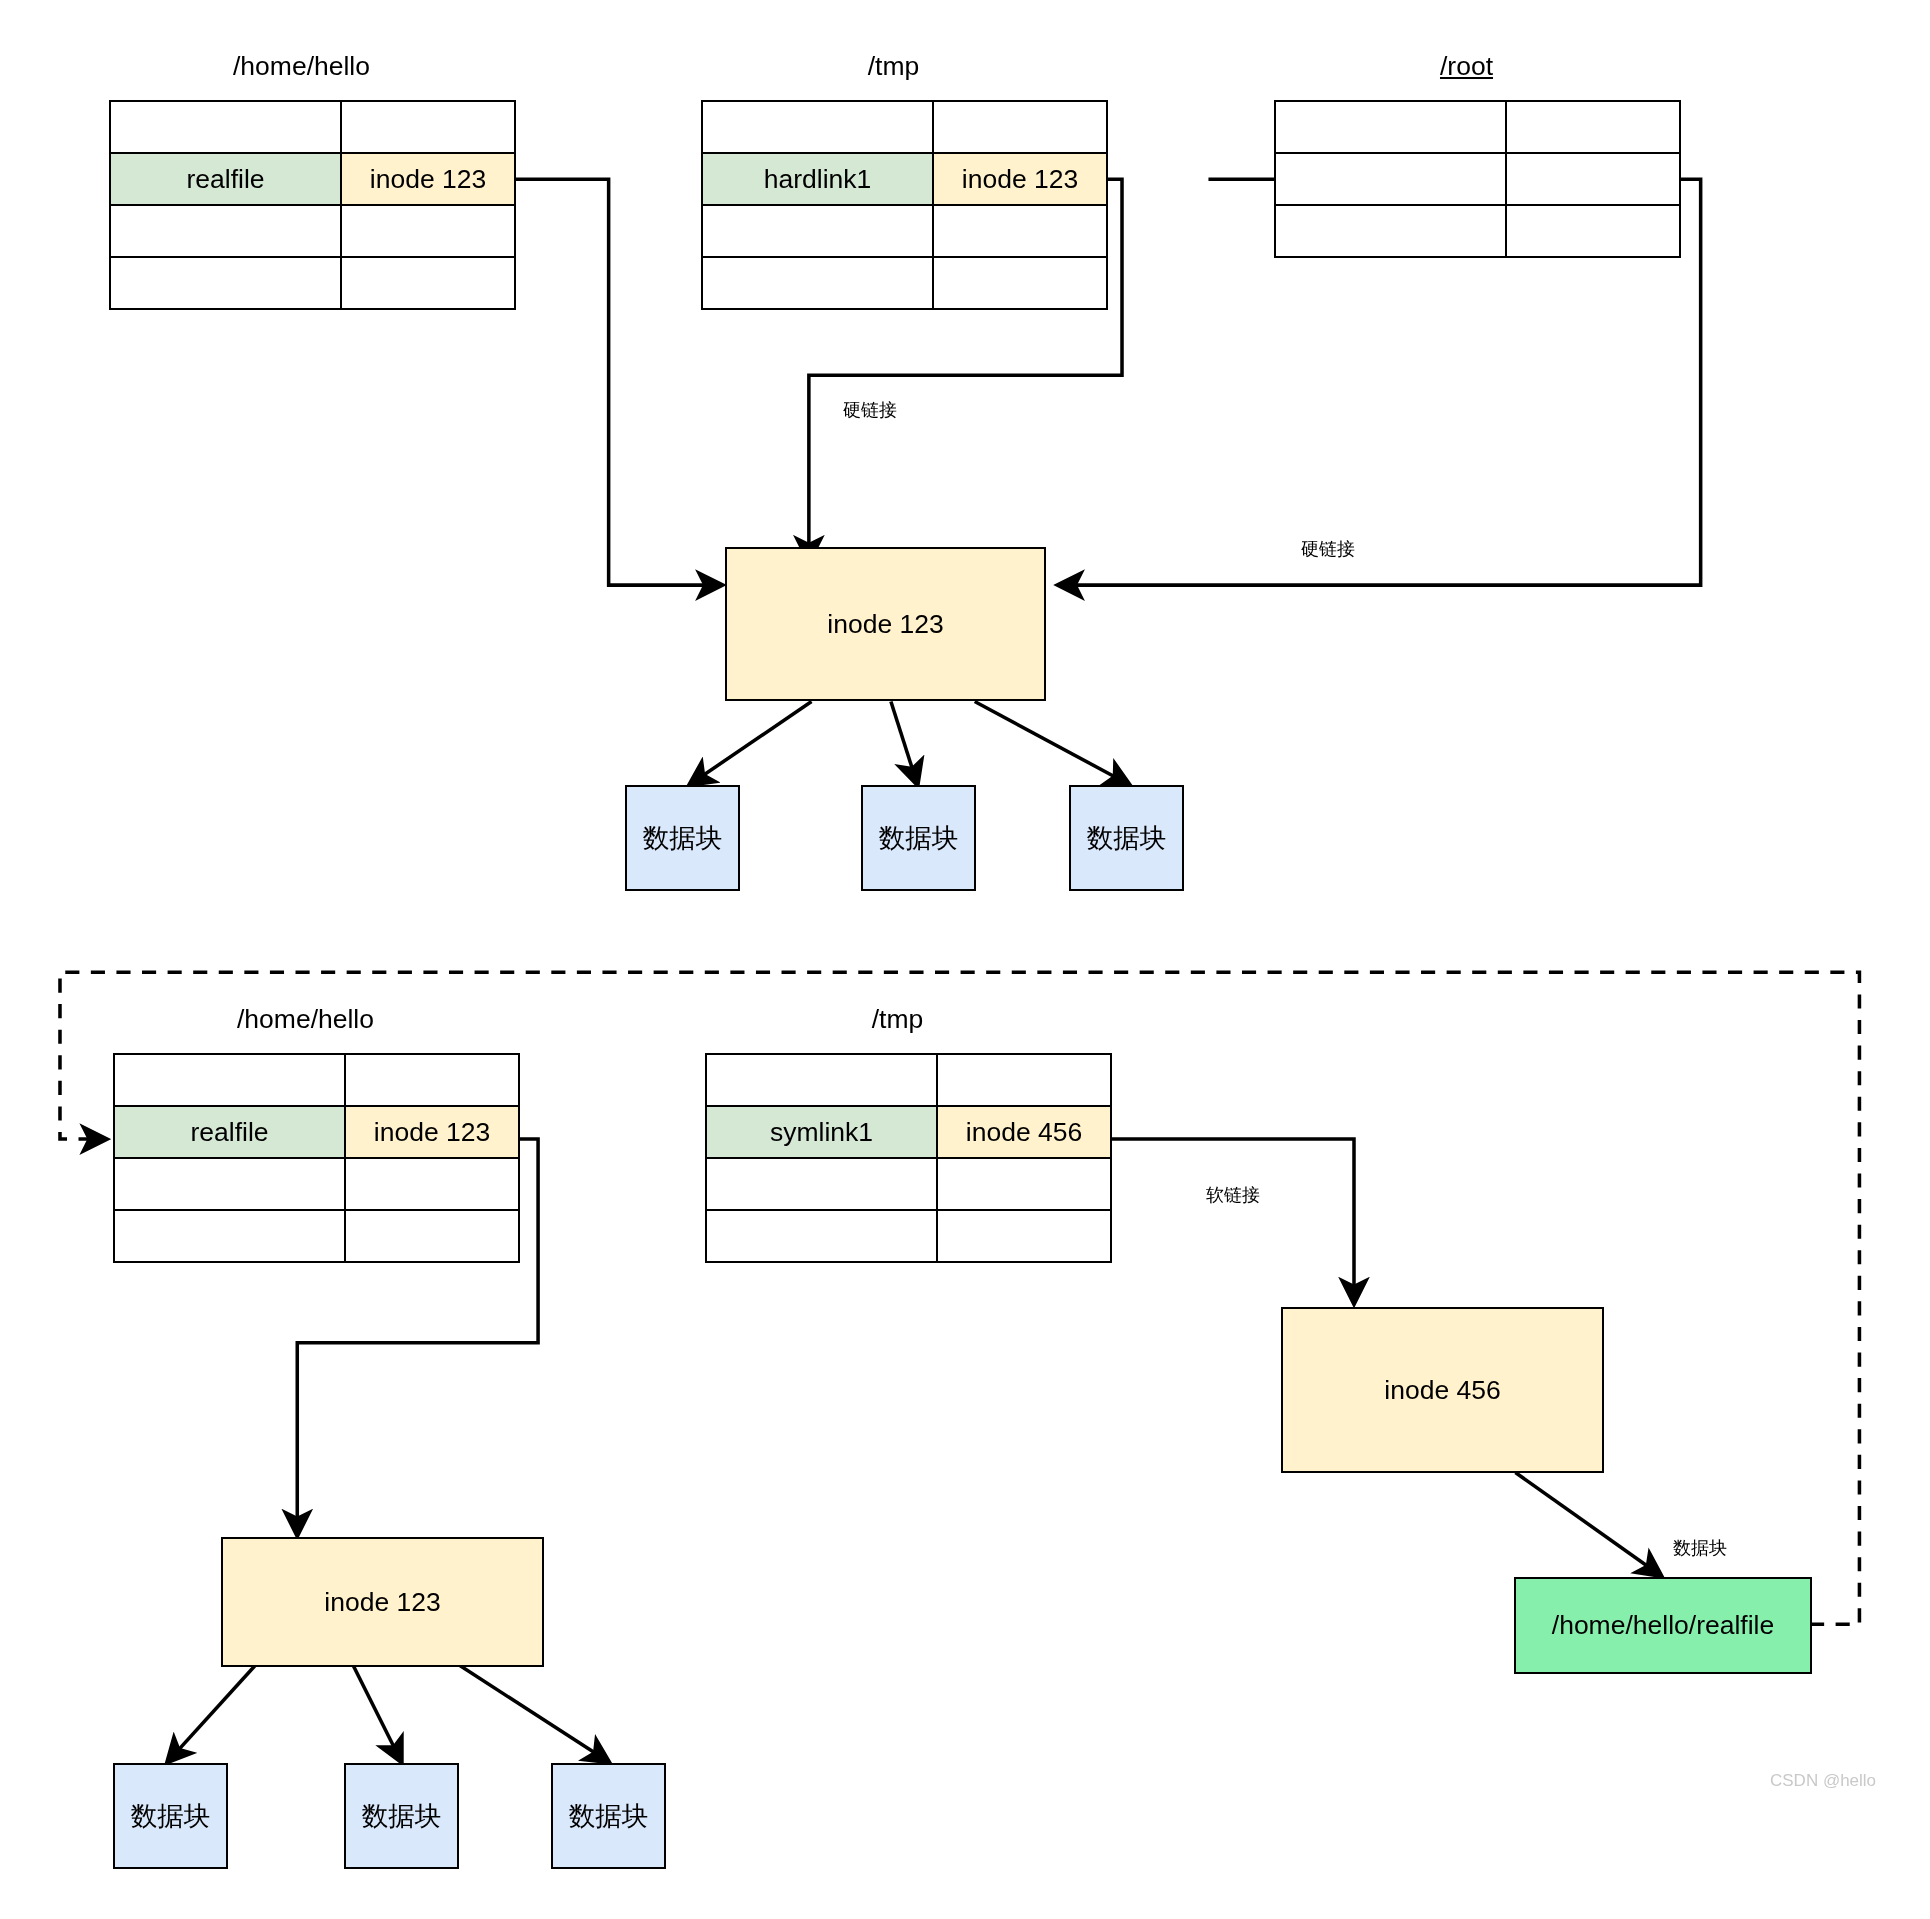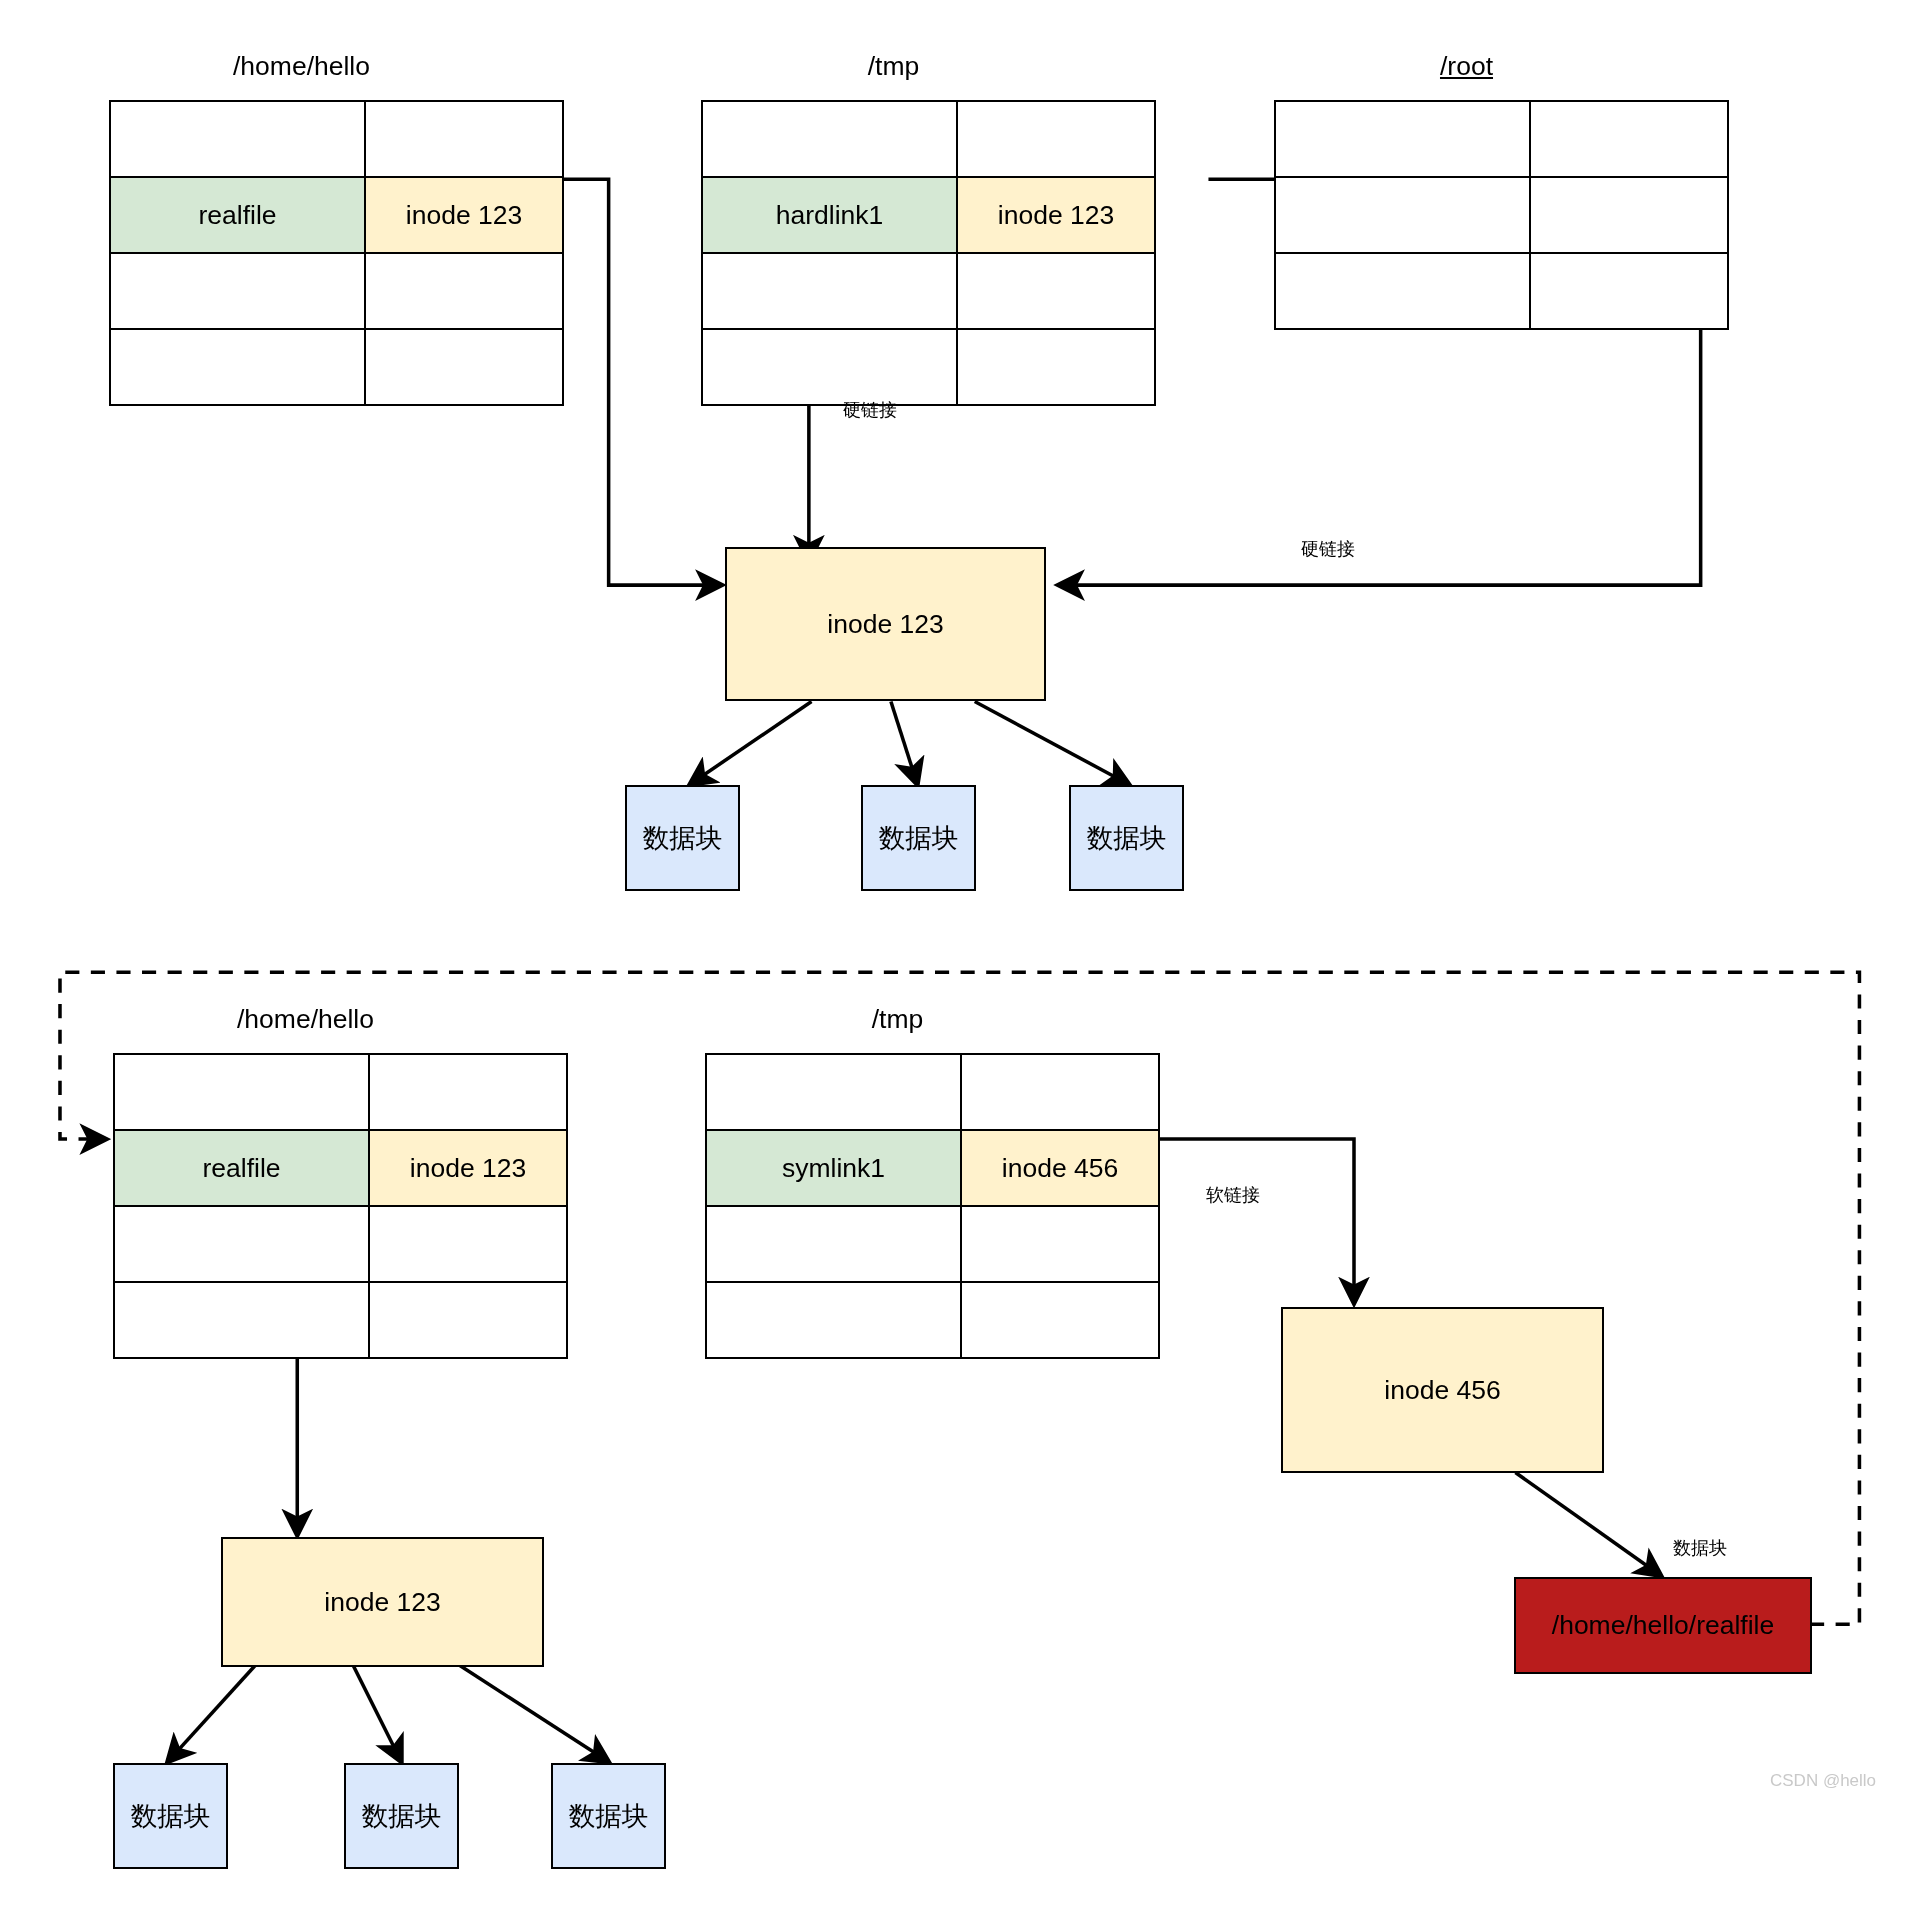--- a/index.html
+++ b/index.html
@@ -45,21 +45,21 @@
     border-collapse: collapse;
     border-spacing: 0;
     table-layout: fixed;
   }
   .dir-table td {
     border: 2.6px solid #000000;
     height: 42px;
     font-size: 26.5px;
     text-align: center;
     vertical-align: middle;
-    padding: 16px;
+    padding: 4px;
     background: #ffffff;
     white-space: nowrap;
   }
   .cell-name  { background: #d5e8d4 !important; }
   .cell-inode { background: #fff2cc !important; }
 
   
   .inode-box {
     position: absolute;
     background: #fff2cc;
@@ -77,21 +77,21 @@
     border: 2.6px solid #000000;
     display: flex;
     align-items: center;
     justify-content: center;
     font-size: 26.5px;
     box-sizing: border-box;
   }
   
   .path-box {
     position: absolute;
-    background: #b91c1c;
+    background: #86efac;
     border: 2.6px solid #000000;
     display: flex;
     align-items: center;
     justify-content: center;
     font-size: 26.5px;
     box-sizing: border-box;
   }
   
   .edge-label {
     position: absolute;

